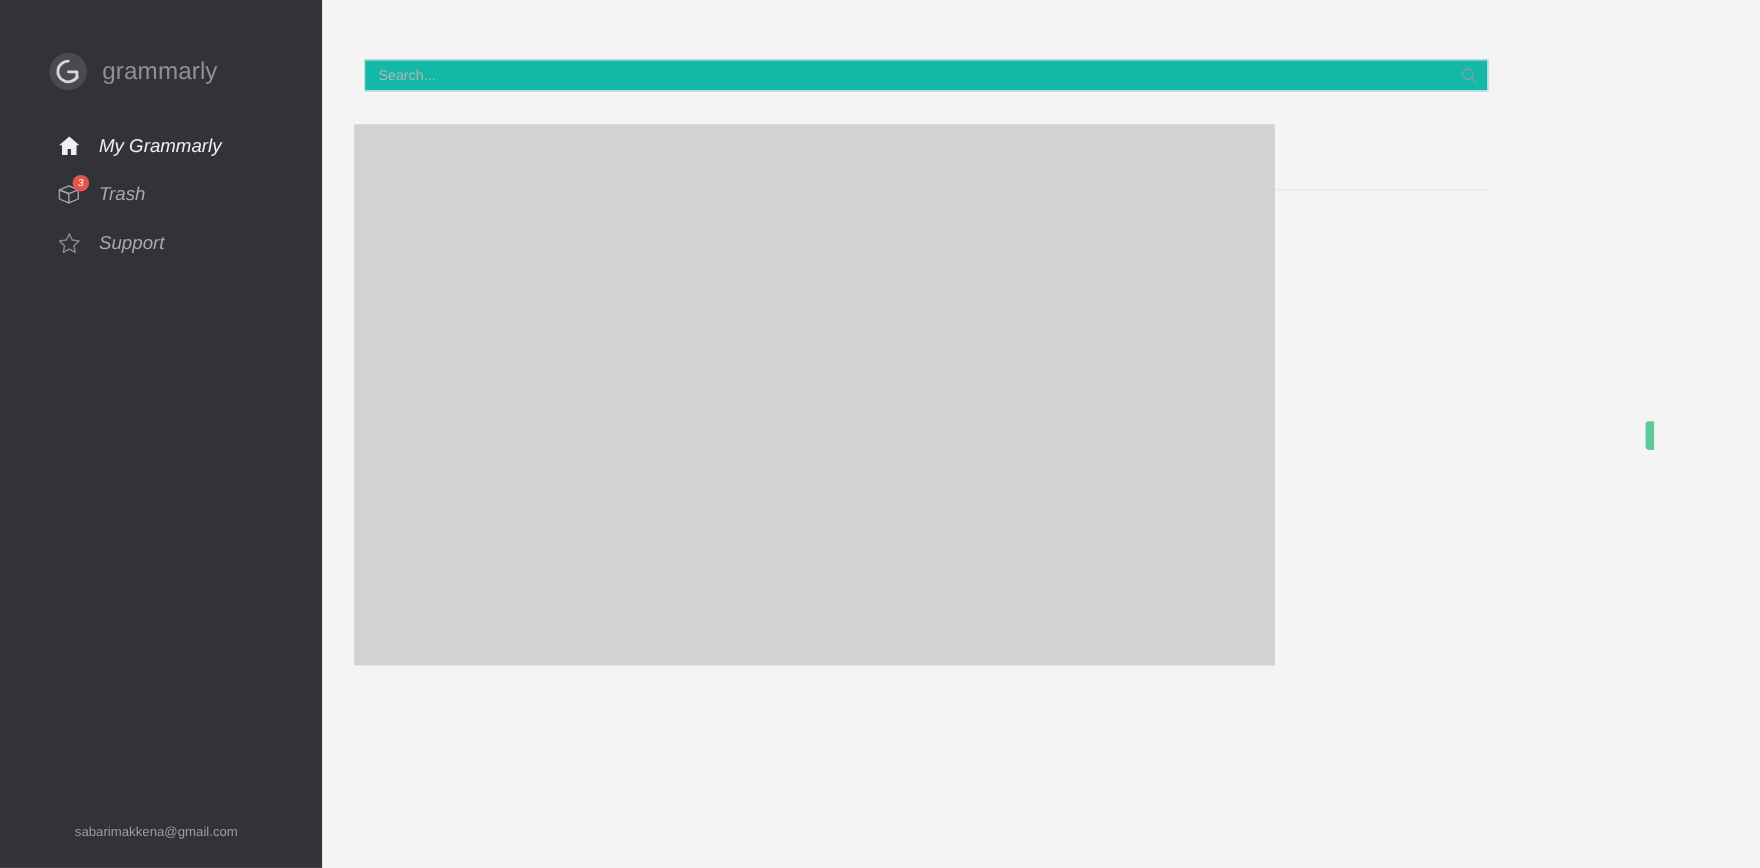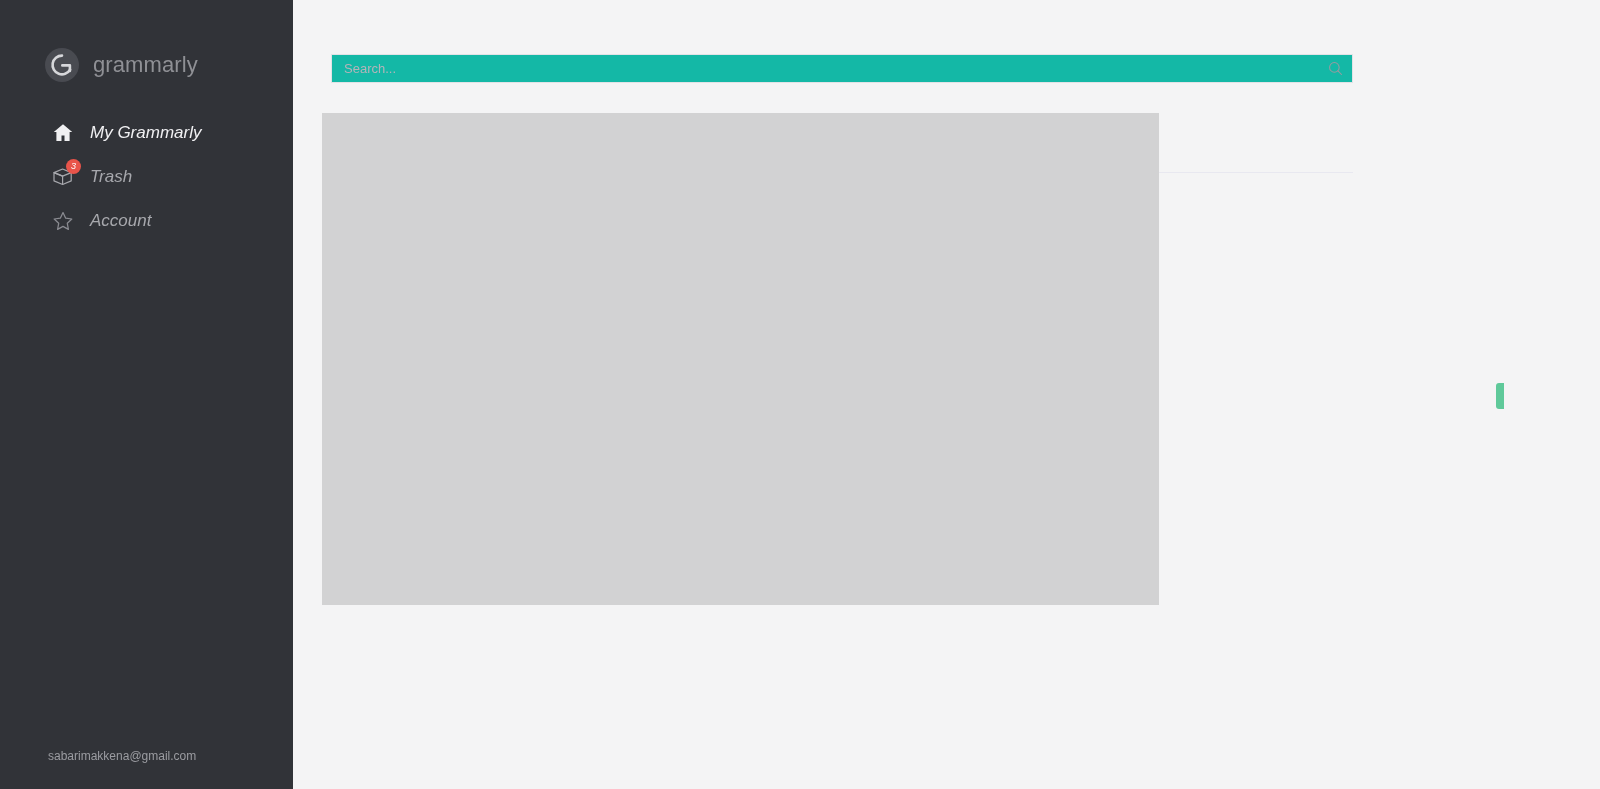--- a/index.html
+++ b/index.html
@@ -101,21 +101,21 @@
 
   .footer-nav {
     position: absolute;
     left: 0;
     bottom: 26px;
     width: 293px;
   }
   .footer-nav .nav-item { height: 44px; }
   .user-email {
     margin-top: -2px;
-    padding-left: 48px;
+    padding-left: 68px;
     font-size: 12px;
     color: #9b9ca1;
     white-space: nowrap;
   }
 
   
   #main {
     position: relative;
     flex: 1 1 auto;
     height: 789px;
@@ -226,21 +226,21 @@
         </span>
         <span class="nav-label">Trash</span>
       </div>
 
       <div class="nav-item">
         <span class="nav-ico">
           <svg width="24" height="24" viewBox="0 0 24 24" fill="none" stroke="#8b8c92" stroke-width="1.25" stroke-linejoin="round" xmlns="http://www.w3.org/2000/svg">
             <path d="M12 3.6l2.7 5.6 6.1.8-4.5 4.3 1.1 6.1-5.4-3-5.4 3 1.1-6.1-4.5-4.3 6.1-.8z"></path>
           </svg>
         </span>
-        <span class="nav-label">Account</span>
+        <span class="nav-label">Support</span>
       </div>
 
     </nav>
 
     <div class="footer-nav">
 
 
 
       <div class="user-email">sabarimakkena@gmail.com</div>
     </div>

